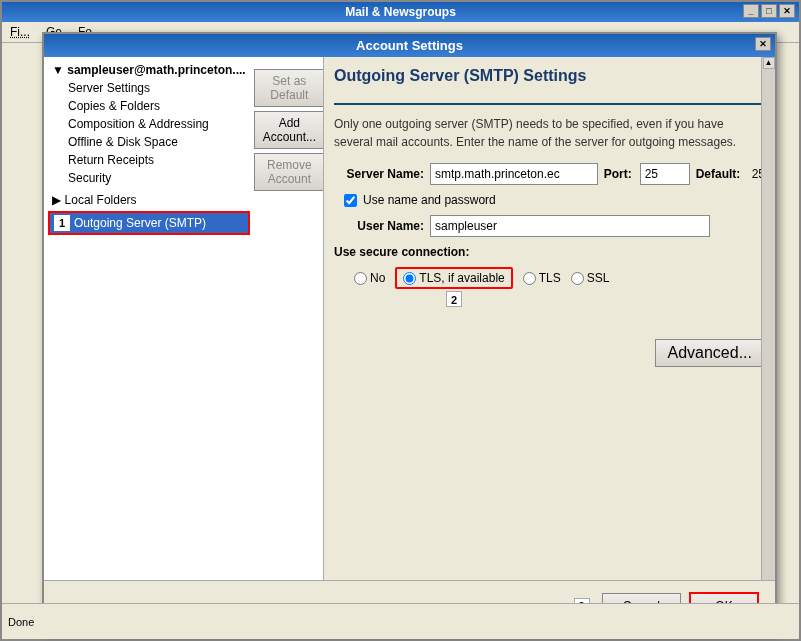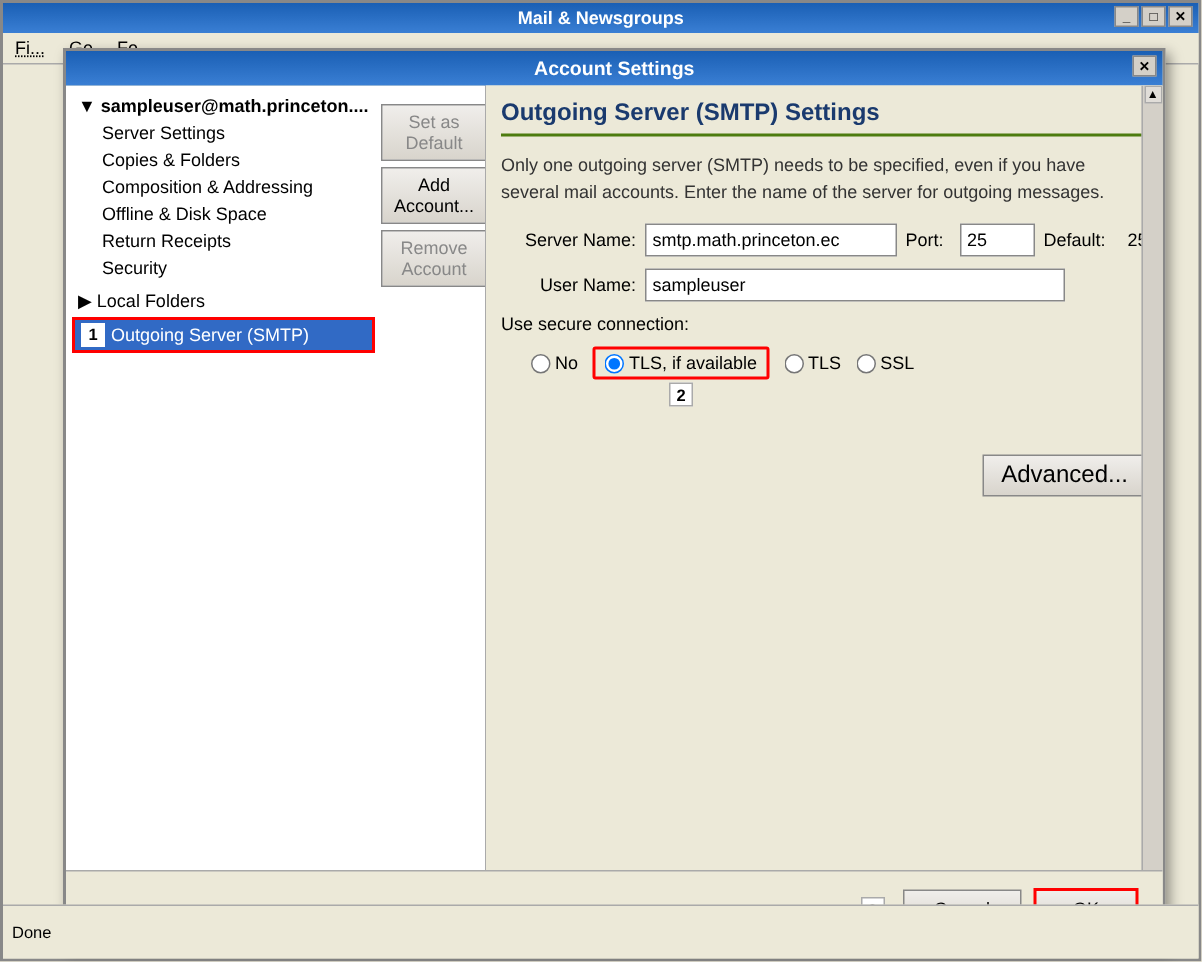--- a/index.html
+++ b/index.html
@@ -179,22 +179,22 @@
       padding: 10px;
       background: #ece9d8;
       overflow-y: auto;
       position: relative;
     }
 
     .settings-title {
       font-size: 16px;
       font-weight: bold;
       color: #1a3a6e;
-      border-bottom: 2px solid #4d7c0f;
-      padding-bottom: 4px;
+      border-bottom: 2px solid #0c4a6e;
+      padding-bottom: 18px;
       margin-bottom: 10px;
     }
 
     .settings-description {
       font-size: 12px;
       margin-bottom: 12px;
       line-height: 1.5;
       color: #333;
     }
 
@@ -202,20 +202,21 @@
       display: flex;
       align-items: center;
       margin-bottom: 8px;
       gap: 6px;
     }
 
     .form-label {
       font-size: 12px;
       min-width: 90px;
       text-align: right;
+      font-weight: bold;
     }
 
     .form-input {
       border: 1px solid #888;
       background: white;
       padding: 2px 4px;
       font-size: 12px;
       height: 22px;
     }
 
@@ -424,20 +425,24 @@
 
         <div class="form-row">
           <label class="form-label">Server Name:</label>
           <input class="form-input form-input-wide" type="text" value="smtp.math.princeton.ec" style="">
           <label class="form-label" style="min-width:30px;text-align:left;">Port:</label>
           <input class="form-input form-input-port" type="text" value="25" style="">
           <label class="form-label" style="min-width:50px;text-align:left;">Default:</label>
           <span style="font-size:12px;">25</span>
         </div>
 
+        <div class="checkbox-row">
+          <input type="checkbox" checked="" style="">
+          <label>Use name and password</label>
+        </div>
 
         <div class="form-row">
           <label class="form-label">User Name:</label>
           <input class="form-input form-input-user" type="text" value="sampleuser" style="">
         </div>
 
         <div class="form-row">
           <label class="form-label" style="text-align:left; min-width:140px;">Use secure connection:</label>
         </div>
 

